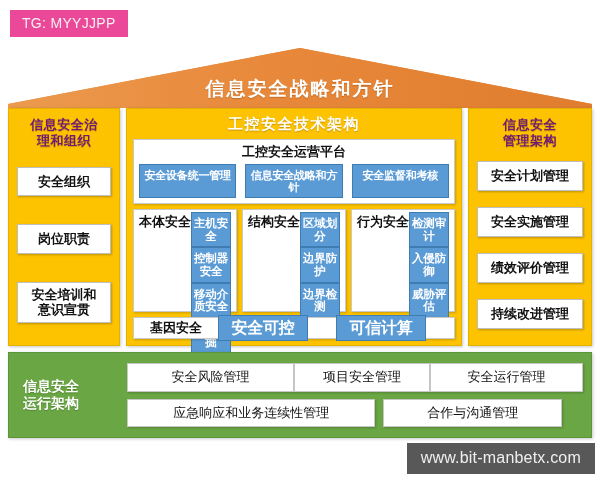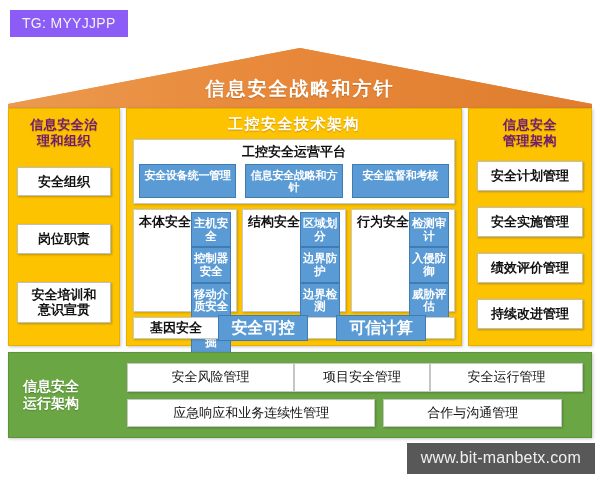--- a/index.html
+++ b/index.html
@@ -13,21 +13,21 @@
     font-family: "Liberation Sans", "DejaVu Sans", sans-serif;
     overflow: hidden;
     position: relative;
   }
 
   
   .tg-tag {
     position: absolute;
     left: 10px;
     top: 10px;
-    background: #8b5cf6;
+    background: #ec4899;
     color: #f2f2f2;
     font-size: 14px;
     letter-spacing: 0.3px;
     padding: 6px 12px 7px 12px;
     line-height: 1;
     white-space: nowrap;
   }
 
   
   .roof {

